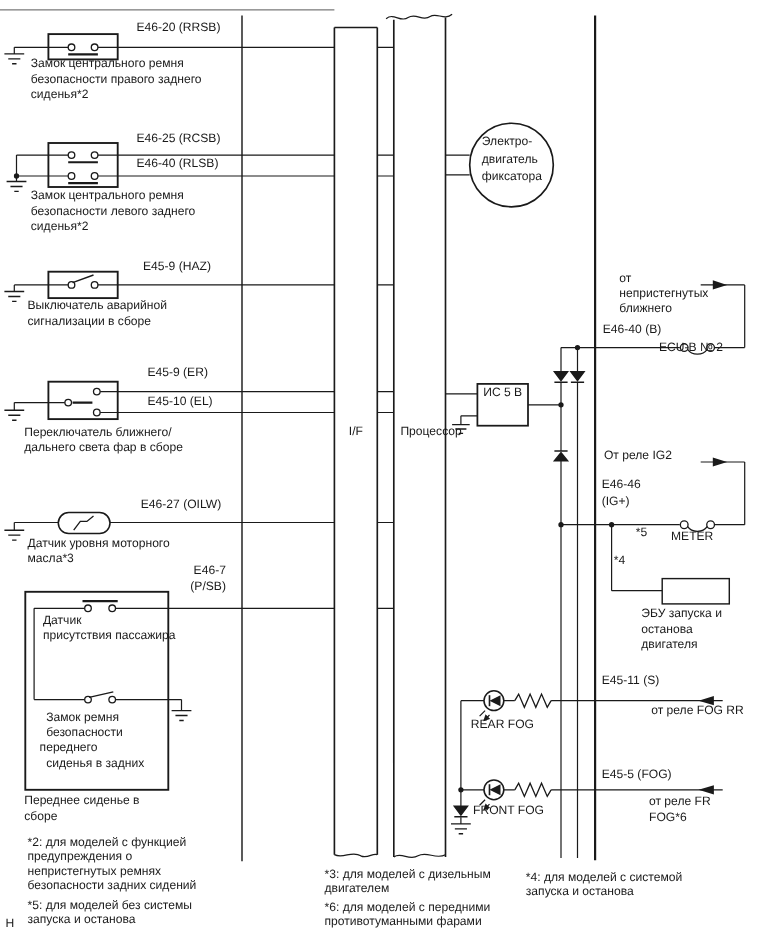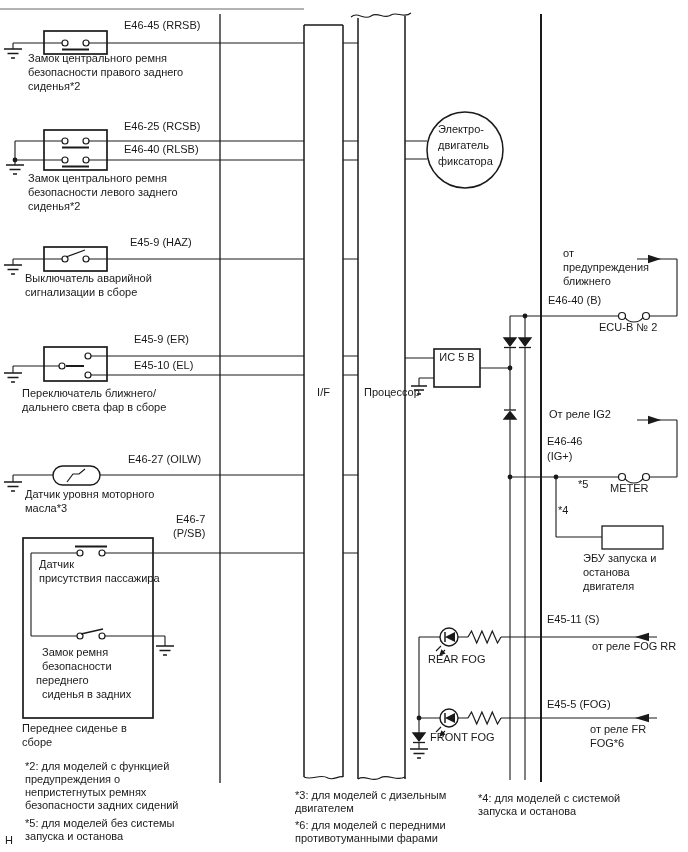--- a/index.html
+++ b/index.html
@@ -168,21 +168,21 @@
   <g fill="#1a1a1a">
     <circle cx="15" cy="160" r="2.4"></circle>
     <circle cx="525" cy="316" r="2.4"></circle>
     <circle cx="510" cy="368" r="2.4"></circle>
     <circle cx="510" cy="477" r="2.4"></circle>
     <circle cx="556" cy="477" r="2.4"></circle>
     <circle cx="419" cy="718" r="2.4"></circle>
   </g>
 </svg>
 
-<div class="t" style="left:124px;top:19px">E46-45 (RRSB)</div>
+<div class="t" style="left:124px;top:19px">E46-20 (RRSB)</div>
 <div class="t" style="left:28px;top:52px">Замок центрального ремня</div>
 <div class="t" style="left:28px;top:66px">безопасности правого заднего</div>
 <div class="t" style="left:28px;top:80px">сиденья*2</div>
 
 <div class="t" style="left:124px;top:120px">E46-25 (RCSB)</div>
 <div class="t" style="left:124px;top:143px">E46-40 (RLSB)</div>
 <div class="t" style="left:28px;top:172px">Замок центрального ремня</div>
 <div class="t" style="left:28px;top:186px">безопасности левого заднего</div>
 <div class="t" style="left:28px;top:200px">сиденья*2</div>
 
@@ -212,24 +212,24 @@
 
 <div class="t c" style="left:304px;top:386px;width:39px">I/F</div>
 <div class="t" style="left:364px;top:386px">Процессор</div>
 <div class="t c" style="left:434px;top:351px;width:46px">ИС 5 В</div>
 
 <div class="t" style="left:438px;top:123px">Электро-</div>
 <div class="t" style="left:438px;top:139px">двигатель</div>
 <div class="t" style="left:438px;top:155px">фиксатора</div>
 
 <div class="t" style="left:563px;top:247px">от</div>
-<div class="t" style="left:563px;top:261px">предупреждения</div>
+<div class="t" style="left:563px;top:261px">непристегнутых</div>
 <div class="t" style="left:563px;top:275px">ближнего</div>
 <div class="t" style="left:548px;top:294px">E46-40 (B)</div>
-<div class="t" style="left:599px;top:321px">ECU-B № 2</div>
+<div class="t" style="left:599px;top:310px">ECU-B № 2</div>
 
 <div class="t" style="left:549px;top:408px">От реле IG2</div>
 <div class="t" style="left:547px;top:435px">E46-46</div>
 <div class="t" style="left:547px;top:450px">(IG+)</div>
 <div class="t" style="left:578px;top:478px">*5</div>
 <div class="t" style="left:610px;top:482px">METER</div>
 <div class="t" style="left:558px;top:504px">*4</div>
 
 <div class="t" style="left:583px;top:552px">ЭБУ запуска и</div>
 <div class="t" style="left:583px;top:566px">останова</div>

